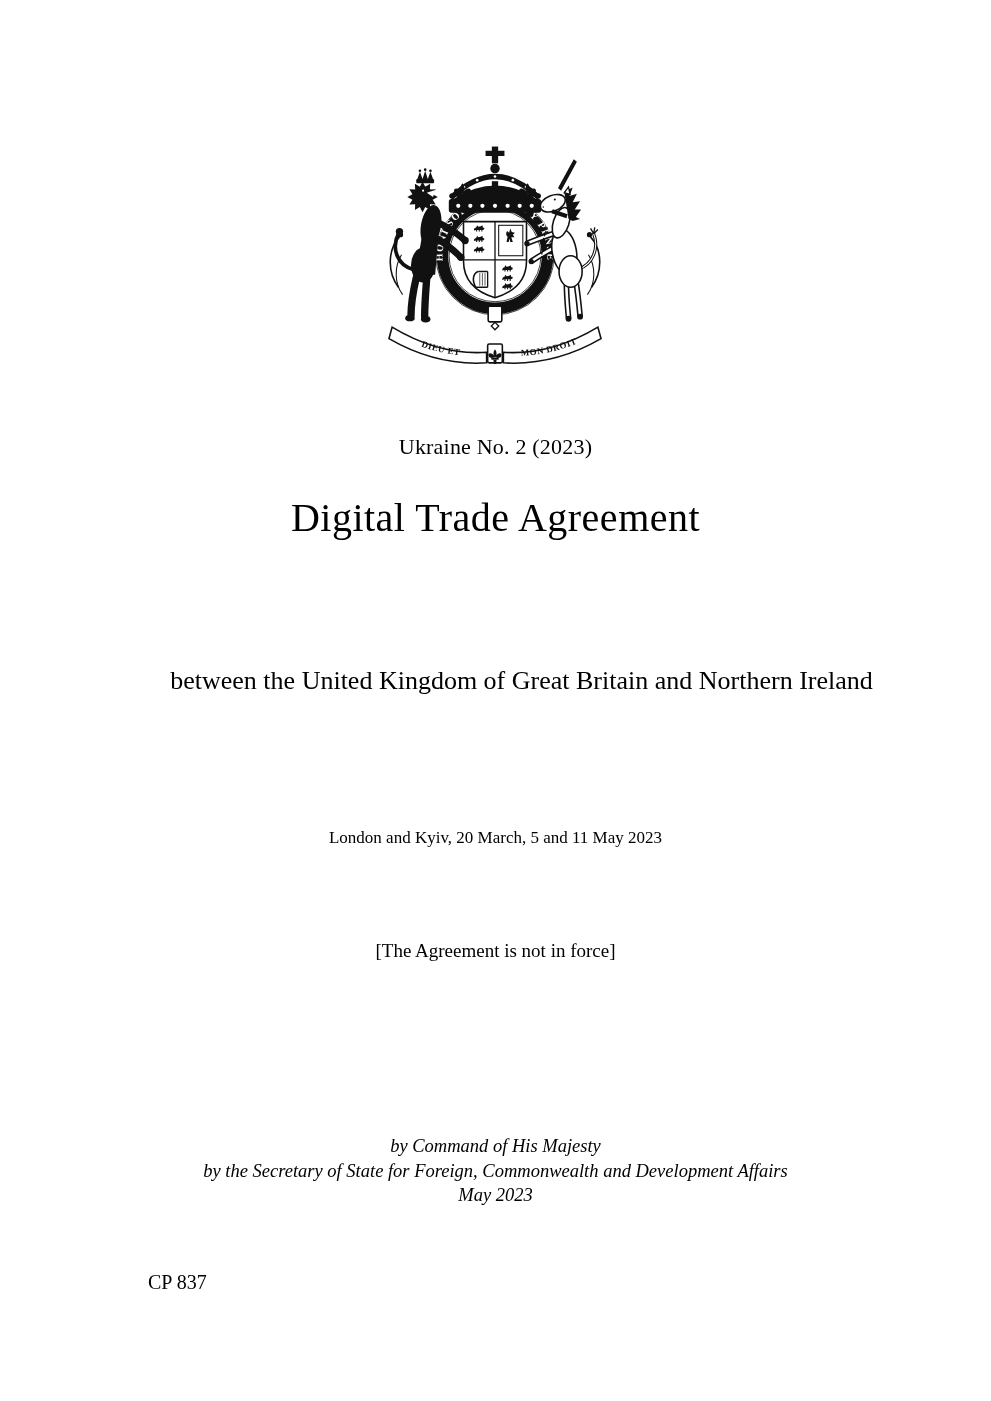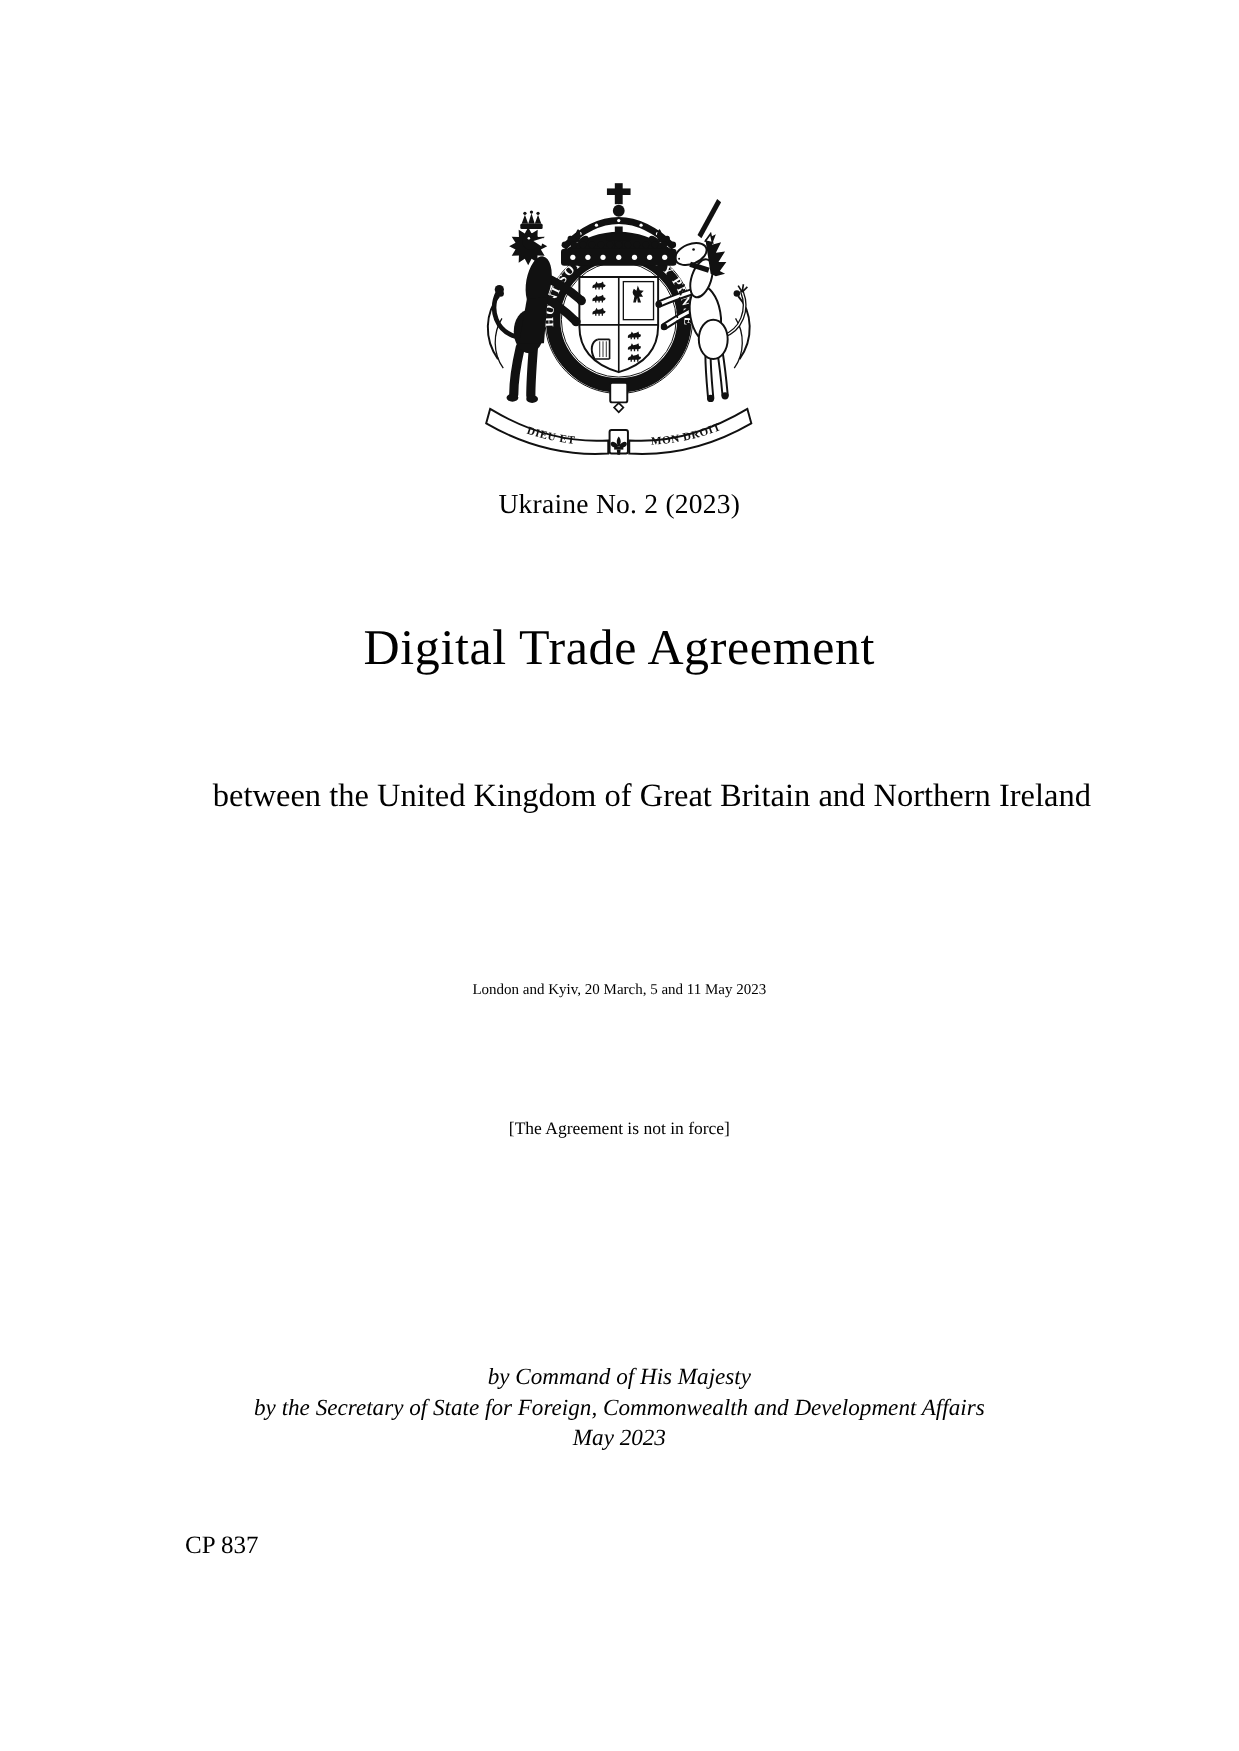--- a/index.html
+++ b/index.html
@@ -4,30 +4,30 @@
 <style>
   html,body{margin:0;padding:0;background:#fff;}
   .page{
     position:relative;
     width:991px;height:1401px;
     background:#ffffff;
     font-family:"Liberation Serif","DejaVu Serif",serif;
     color:#000;
     overflow:hidden;
   }
-  .abs-center{position:absolute;left:0;width:100%;text-align:center;}
+  .abs-center{position:absolute;left:0;width:100%;text-align:center;margin-top:44px;}
   .crest{position:absolute;left:369px;top:114px;width:252px;height:250px;margin:0;}
   .crest svg{display:block;width:100%;height:auto;}
   .series-line{top:390px;font-size:22px;letter-spacing:0.2px;}
   .doc-title{top:494px;font-size:40px;font-weight:400;margin:0;letter-spacing:0.5px;}
   .subtitle{top:622px;font-size:26px;line-height:29px;padding-left:26px;}
-  .signing-line{top:784px;font-size:12px;}
-  .status-note{top:896px;font-size:14px;}
+  .signing-line{top:784px;font-size:17px;}
+  .status-note{top:896px;font-size:19px;}
   .presentation{top:1090px;font-size:18.5px;line-height:24.5px;font-style:italic;}
-  .cp-number{position:absolute;left:148px;top:1225px;font-size:20px;}
+  .cp-number{position:absolute;left:148px;top:1271px;font-size:20px;}
   .ink{fill:#111;}
   .oline{stroke:#111;fill:#fff;}
   .garter-text{font-family:"Liberation Serif","DejaVu Serif",serif;font-weight:bold;font-size:19px;letter-spacing:2.5px;fill:#fff;}
   .ribbon-text{font-family:"Liberation Serif","DejaVu Serif",serif;font-weight:bold;font-size:17px;letter-spacing:1px;fill:#111;}
 </style>
 </head>
 <body>
 
 <div class="page">
 

